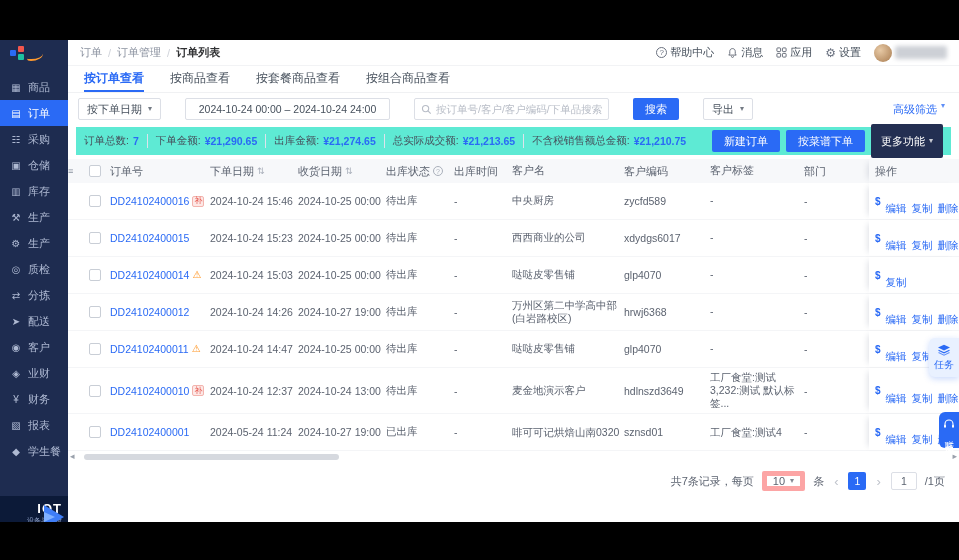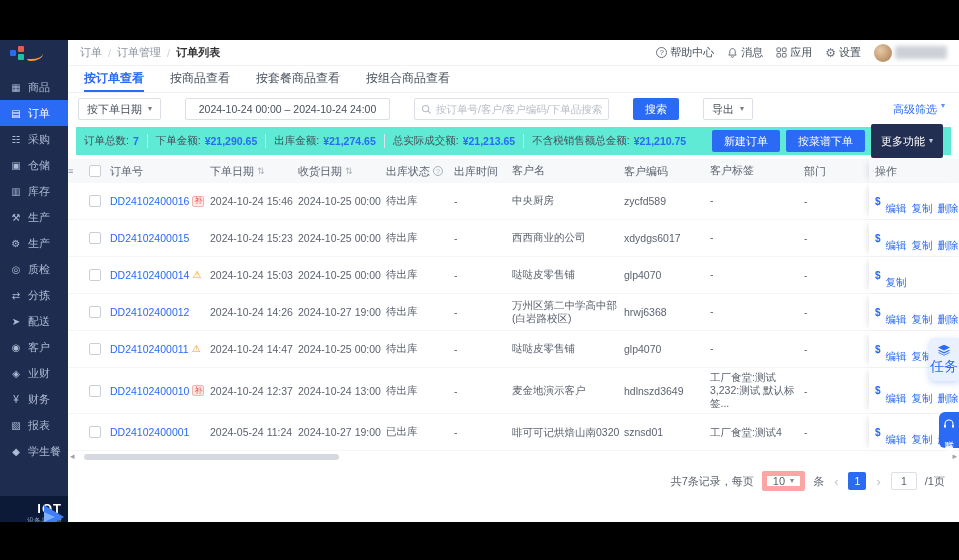--- a/index.html
+++ b/index.html
@@ -93,21 +93,21 @@
   .hs-thumb{position:absolute;left:16px;top:1px;width:255px;height:6px;background:#d6d9df;border-radius:3px;cursor:pointer;}
   .hs-arrow{position:absolute;top:-2px;font-size:9px;color:#9aa1ac;cursor:pointer;}
   .hs-left{left:2px;}.hs-right{right:2px;}
 
   .pager{display:flex;align-items:center;justify-content:flex-end;gap:8px;padding:10px 14px;font-size:11px;color:#5c6370;}
   .psel{height:20px;border:5px solid #fca5a5;border-radius:2px;display:flex;align-items:center;gap:5px;padding:0 6px;cursor:pointer;}
   .parrow{color:#c0c4cc;font-size:13px;cursor:pointer;padding:0 2px;line-height:1;}
   .pcur{width:18px;height:18px;background:#2a6af5;color:#fff;border-radius:2px;display:flex;align-items:center;justify-content:center;font-size:10.5px;cursor:pointer;}
   .pjump{width:26px;height:18px;border:1px solid #dcdfe6;border-radius:2px;text-align:center;font-size:10.5px;color:#5c6370;outline:none;font-family:inherit;}
 
-  .task-fab{position:absolute;right:0;top:298px;width:30px;background:#e9f1ff;border-radius:6px 0 0 6px;padding:6px 0 5px;display:flex;flex-direction:column;align-items:center;gap:2px;color:#2a6af5;font-size:14px;cursor:pointer;box-shadow:0 2px 6px rgba(42,106,245,.25);z-index:6;}
+  .task-fab{position:absolute;right:0;top:298px;width:30px;background:#e9f1ff;border-radius:6px 0 0 6px;padding:6px 0 5px;display:flex;flex-direction:column;align-items:center;gap:2px;color:#2a6af5;font-size:10px;cursor:pointer;box-shadow:0 2px 6px rgba(42,106,245,.25);z-index:6;}
   .service-fab{position:absolute;right:0;top:372px;width:20px;background:#2a6af5;border-radius:6px 0 0 6px;padding:7px 0;display:flex;flex-direction:column;align-items:center;gap:3px;color:#fff;cursor:pointer;z-index:6;}
   .v-text{writing-mode:vertical-rl;font-size:9.5px;letter-spacing:2px;}
 </style>
 </head>
 <body>
 
 <div class="app">
 
   <div class="sidebar">
     <div class="side-logo">

